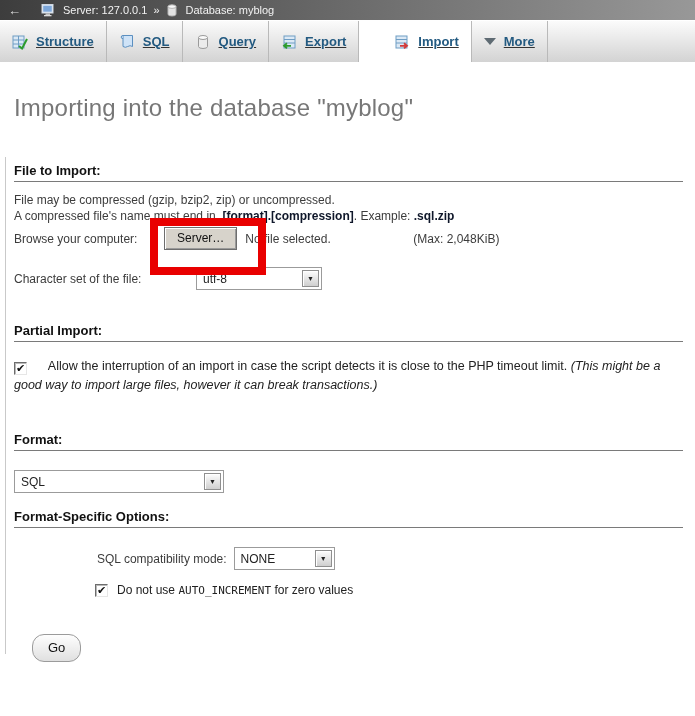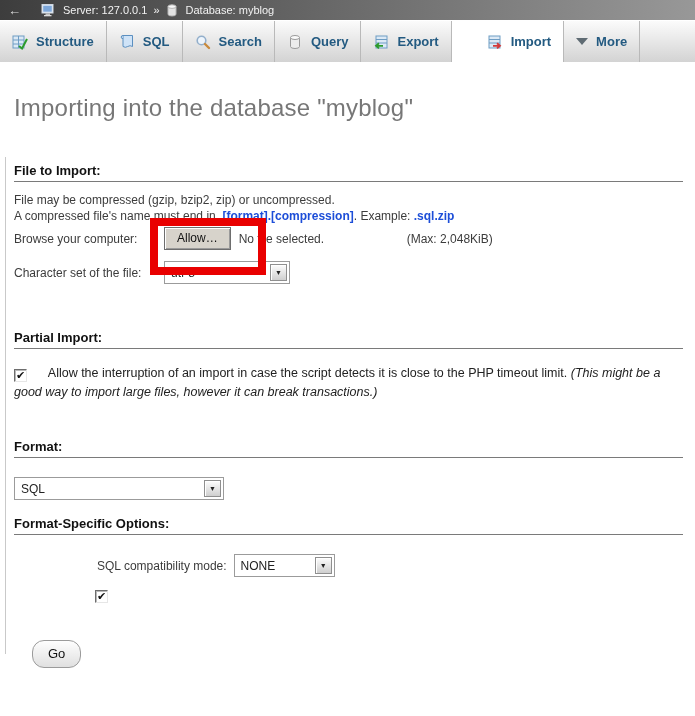--- a/index.html
+++ b/index.html
@@ -16,20 +16,21 @@
     color:#f2f2f2; font-size:11px; white-space:nowrap;
   }
   .topbar .back { color:#ddd; font-size:13px; margin-right:14px; cursor:default; }
   .topbar .crumb-ico { display:inline-flex; margin-right:2px; }
 
   
   .tabbar {
     height:42px; display:flex; align-items:stretch;
     background:linear-gradient(#fbfbfb,#d3d3d3);
     border-top:1px solid #fff;
+    text-decoration:underline;
   }
   .tab {
     display:flex; align-items:center; gap:8px; padding:0 12px;
     border-right:1px solid #b9b9b9; cursor:pointer;
     color:#235a81; font-weight:bold; font-size:13px; white-space:nowrap;
   }
   .tab.active { background:#fff;padding-left:35px; }
   .tab .ticon { display:inline-flex; }
   .tab .more-arrow { width:0; height:0; border-left:6px solid transparent; border-right:6px solid transparent; border-top:7px solid #5f6b73; display:inline-block; }
   .tabbar .filler { flex:1; }
@@ -40,31 +41,31 @@
 
   h1.pagetitle {
     font-size:24px; font-weight:normal; color:#777;
     margin:32px 0 0 0; letter-spacing:0.2px;
   }
   .section-title {
     font-size:13px; font-weight:bold; color:#111;
     border-bottom:1px solid #7a7a7a; padding-bottom:3px; margin-right:2px;
   }
   .s1 { margin-top:41px; }
-  .s2 { margin-top:46px; }
+  .s2 { margin-top:33px; }
   .s3 { margin-top:37px; }
   .s4 { margin-top:16px; }
 
   .plines { margin-top:10px; line-height:16px; color:#3c3c3c; }
-  .plines b { color:#1d4ed8; }
+  .plines b { color:#0f172a; }
 
   .row { display:flex; align-items:center; }
   .browse-row { margin-top:3px; }
   .browse-row .lbl { width:150px; color:#3c3c3c; }
-  .charset-row { margin-top:11px; }
+  .charset-row { margin-top:17px;gap:32px; }
   .charset-row .lbl { width:150px; color:#3c3c3c; }
 
   
   .win-btn {
     background:#d7d3cb; color:#111; font-size:12px;
     padding:3px 12px 4px; border:1px solid #6e6e6e;
     box-shadow:inset 1px 1px 0 #ffffff, inset -1px -1px 0 #9a9a9a;
     cursor:pointer; font-family:"Liberation Sans",sans-serif;
   }
   .nofile { width:168px; margin-left:8px; color:#3c3c3c; }
@@ -171,29 +172,20 @@
       <svg width="16" height="16" viewBox="0 0 16 16">
           <path d="M4 1.5 h9.5 v11 q-2.4 -1.6 -4.8 0 q-2.3 1.6 -4.7 0 z" fill="#cfe3f7" stroke="#5b8fc0"></path>
           <path d="M4 1.5 q-1.8 0 -1.8 1.6 q0 1.6 1.8 1.6" fill="#b9d4ee" stroke="#5b8fc0"></path>
         </svg>
     </span>
     <span>SQL</span>
   </div>
   <div class="tab">
     <span class="ticon">
       <svg width="16" height="16" viewBox="0 0 16 16">
-          <circle cx="6.5" cy="6.5" r="4.3" fill="#eef5fc" stroke="#93afcb" stroke-width="1.6"></circle>
-          <line x1="10" y1="10" x2="14" y2="14" stroke="#c98a3d" stroke-width="2.4" stroke-linecap="round"></line>
-        </svg>
-    </span>
-    <span>Search</span>
-  </div>
-  <div class="tab">
-    <span class="ticon">
-      <svg width="16" height="16" viewBox="0 0 16 16">
           <path d="M3.5 3.5 v9 a4.5 2 0 0 0 9 0 v-9" fill="#ececec" stroke="#9a9a9a"></path>
           <ellipse cx="8" cy="3.5" rx="4.5" ry="2" fill="#fafafa" stroke="#9a9a9a"></ellipse>
         </svg>
     </span>
     <span>Query</span>
   </div>
   <div class="tab">
     <span class="ticon">
       <svg width="16" height="16" viewBox="0 0 16 16">
           <rect x="3" y="2" width="11" height="12" fill="#dce9f5" stroke="#6e9dc4"></rect>
@@ -227,21 +219,21 @@
 
   
   <div class="section-title s1">File to Import:</div>
   <div class="plines">
     <div>File may be compressed (gzip, bzip2, zip) or uncompressed.</div>
     <div><span>A compressed file's name must end in </span><b>.[format].[compression]</b><span>. Example: </span><b>.sql.zip</b></div>
   </div>
 
   <div class="row browse-row">
     <span class="lbl">Browse your computer:</span>
-    <button class="win-btn">Allow…</button>
+    <button class="win-btn">Server…</button>
     <span class="nofile">No file selected.</span>
     <span class="maxtext">(Max: 2,048KiB)</span>
   </div>
 
   <div class="row charset-row">
     <span class="lbl">Character set of the file:</span>
     <span class="xselect charset-select">
       <span class="xval">utf-8</span>
       <span class="xbtn">▼</span>
     </span>
@@ -267,20 +259,21 @@
   <div class="section-title s4">Format-Specific Options:</div>
   <div class="row compat-row">
     <span>SQL compatibility mode:</span>
     <span class="xselect compat-select">
       <span class="xval">NONE</span>
       <span class="xbtn">▼</span>
     </span>
   </div>
   <div class="autoinc-row">
     <span class="xcheck">✔</span>
+    <span><span>Do not use</span> <span class="mono">AUTO_INCREMENT</span> <span>for zero values</span></span>
   </div>
 
   <button class="go-btn">Go</button>
 
   <div class="leftline"></div>
 </div>
 
 <div class="highlight-rect"></div>
 
 </body></html>

